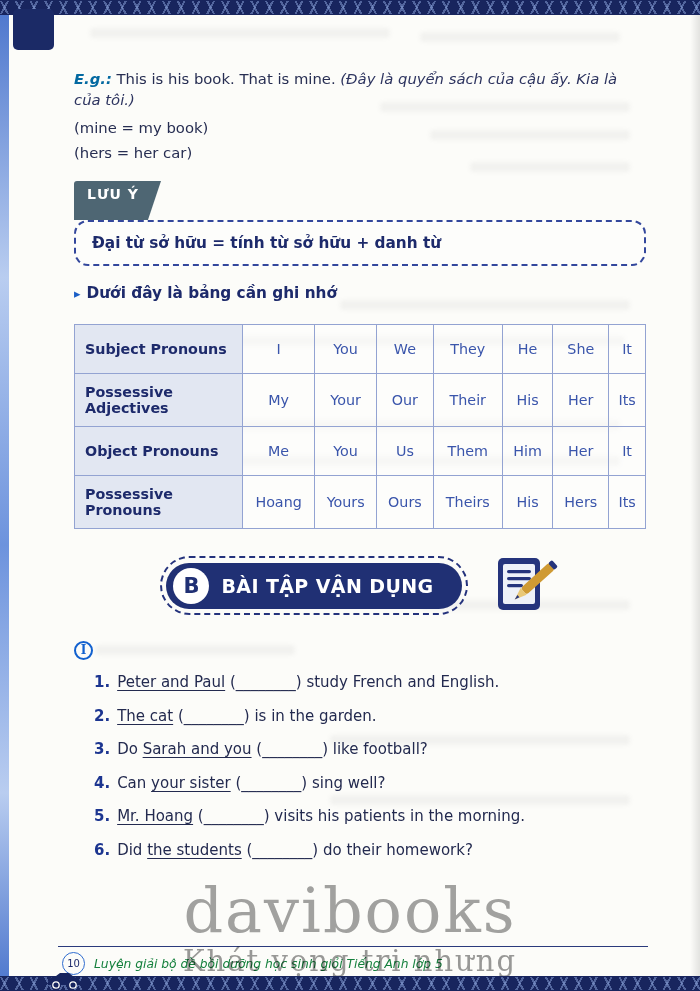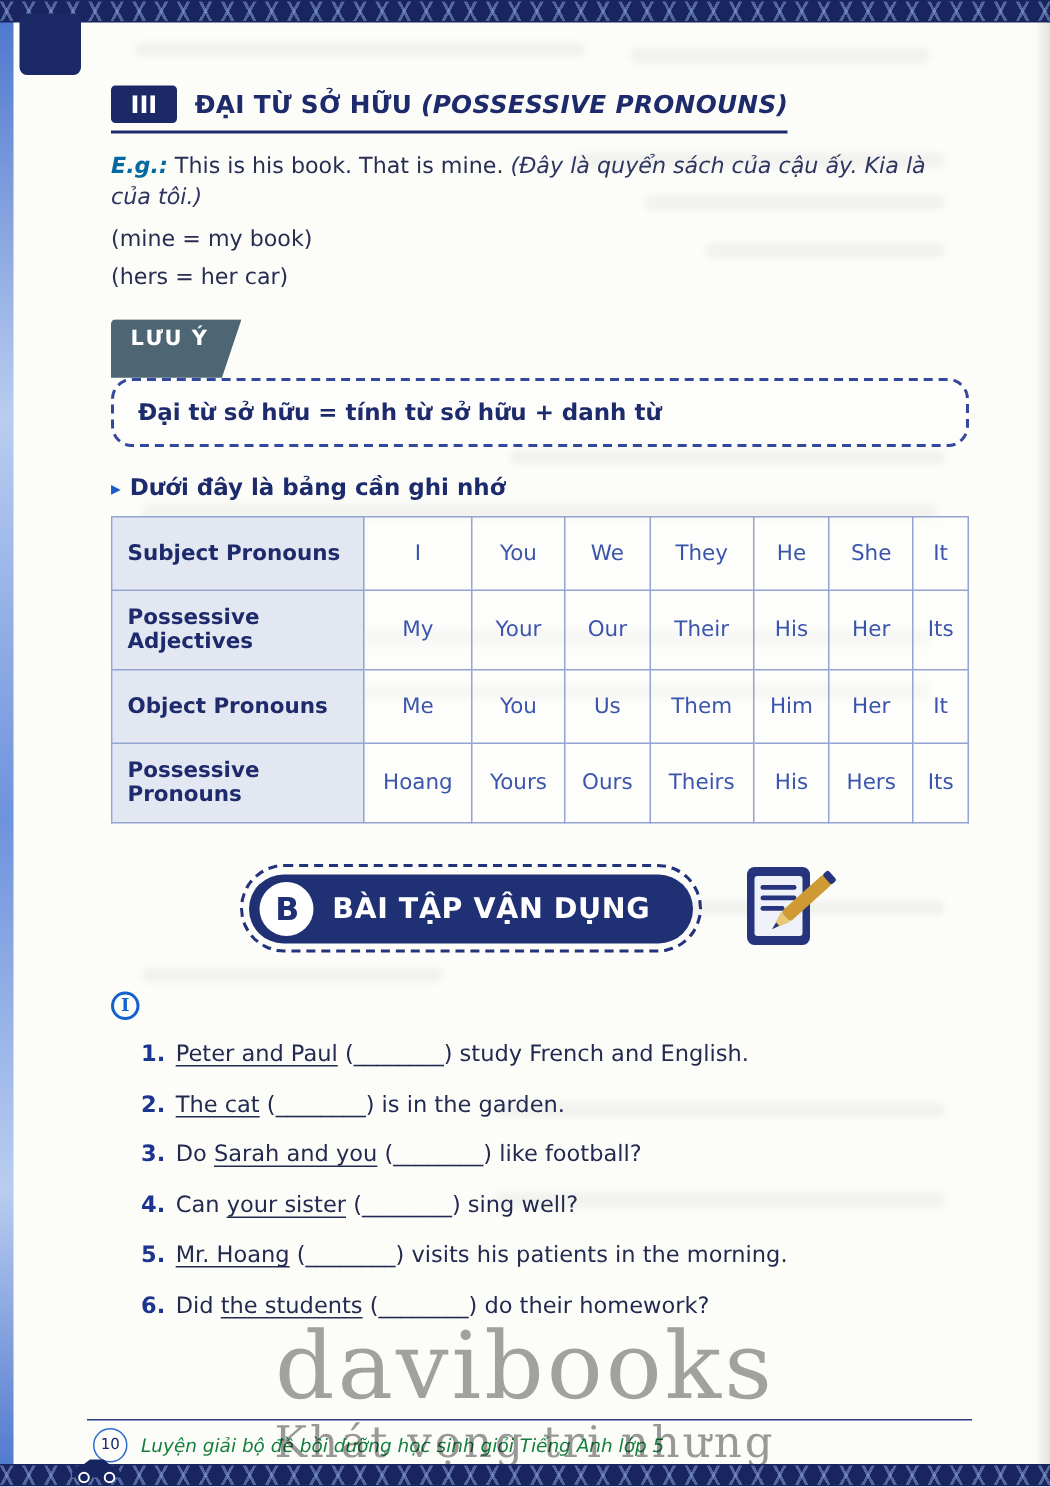--- a/index.html
+++ b/index.html
@@ -51,21 +51,21 @@
   .luuy { margin-top:20px; position:relative; }
   .luuy-label { display:inline-block; background:#4e6673; color:#fff; font-weight:bold;
     font-size:14px; padding:5px 22px 18px 13px; letter-spacing:1px;
     clip-path:polygon(0 0,100% 0,85% 100%,0 100%); border-radius:3px 0 0 0;
     position:relative; z-index:2; }
   .luuy-box { border:2px dashed #33479c; border-radius:14px; padding:12px 16px;
     font-weight:bold; color:#1d2a6b; font-size:15.3px; background:rgba(255,255,255,.4); }
 
   .tbl-intro { margin:18px 0 0; font-weight:bold; color:#1d2a6b; font-size:15.3px; }
 
-  .pron-table { width:100%; border-collapse:collapse; margin-top:10px; background:rgba(255,255,255,.4);}
+  .pron-table { width:100%; border-collapse:collapse; margin-top:22px; background:rgba(255,255,255,.4);}
   .pron-table th, .pron-table td { border:1px solid #93a3d2; }
   .pron-table th { background:#e2e7f2; color:#1d2a6b; font-size:14.3px; text-align:left;
     padding:10px 8px 10px 10px; width:168px; font-weight:bold; }
   .pron-table td { color:#3a55ab; font-size:14.3px; text-align:center; height:49px; padding:0 6px; }
 
   .badge-row { display:flex; align-items:center; justify-content:center; gap:22px; margin-top:26px; }
   .badge-outer { border:2px dashed #24327c; border-radius:34px; padding:4.5px; }
   .badge { background:#203074; border-radius:28px; display:flex; align-items:center;
     gap:12px; padding:5px 28px 5px 7px; }
   .badge-circle { width:36px; height:36px; border-radius:50%; background:#fff; color:#203074;
@@ -118,24 +118,20 @@
   <div class="ghost" style="left:200px;top:420px;width:420px;height:10px"></div>
   <div class="ghost" style="left:120px;top:456px;width:500px;height:10px"></div>
   <div class="ghost" style="left:420px;top:600px;width:210px;height:10px"></div>
   <div class="ghost" style="left:95px;top:645px;width:200px;height:10px"></div>
   <div class="ghost" style="left:330px;top:735px;width:300px;height:10px"></div>
   <div class="ghost" style="left:330px;top:795px;width:300px;height:10px"></div>
 
   <div class="content">
 
     
-    <div class="sec-heading">
-      <span class="sec-num">III</span>
-      <span class="sec-title"><span>ĐẠI TỪ SỞ HỮU </span><span class="ital">(POSSESSIVE PRONOUNS)</span></span>
-    </div>
 
     
 
     
     <p class="eg">
       <span class="eg-label">E.g.:</span><span> This is his book. That is mine. </span><span class="vi">(Đây là quyển sách của cậu ấy. Kia là của tôi.)</span>
     </p>
     <p class="note-line">(mine = my book)</p>
 
     

